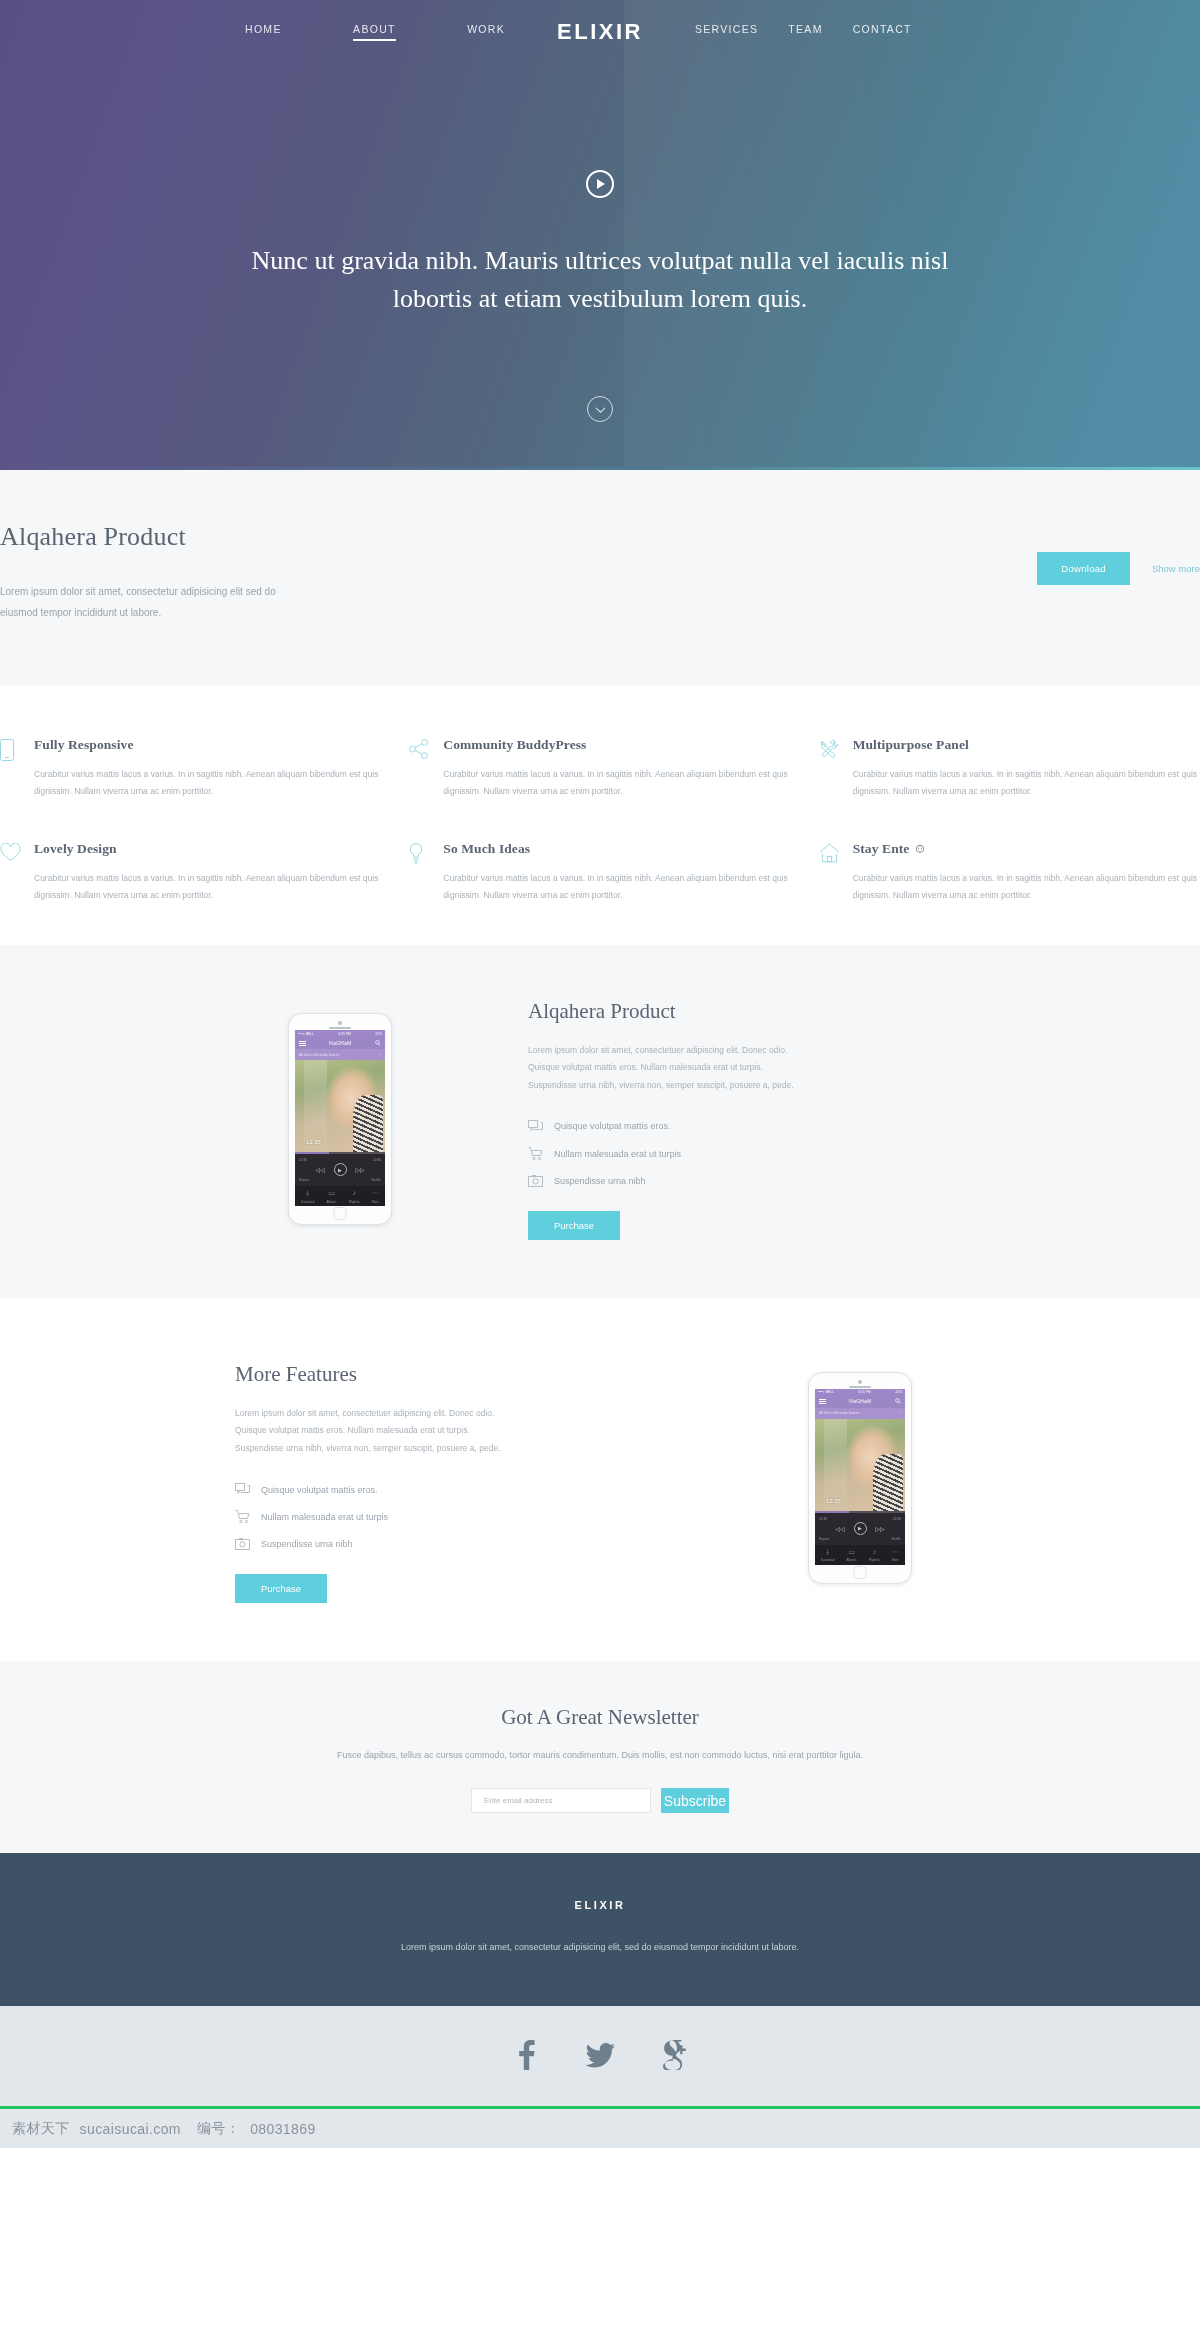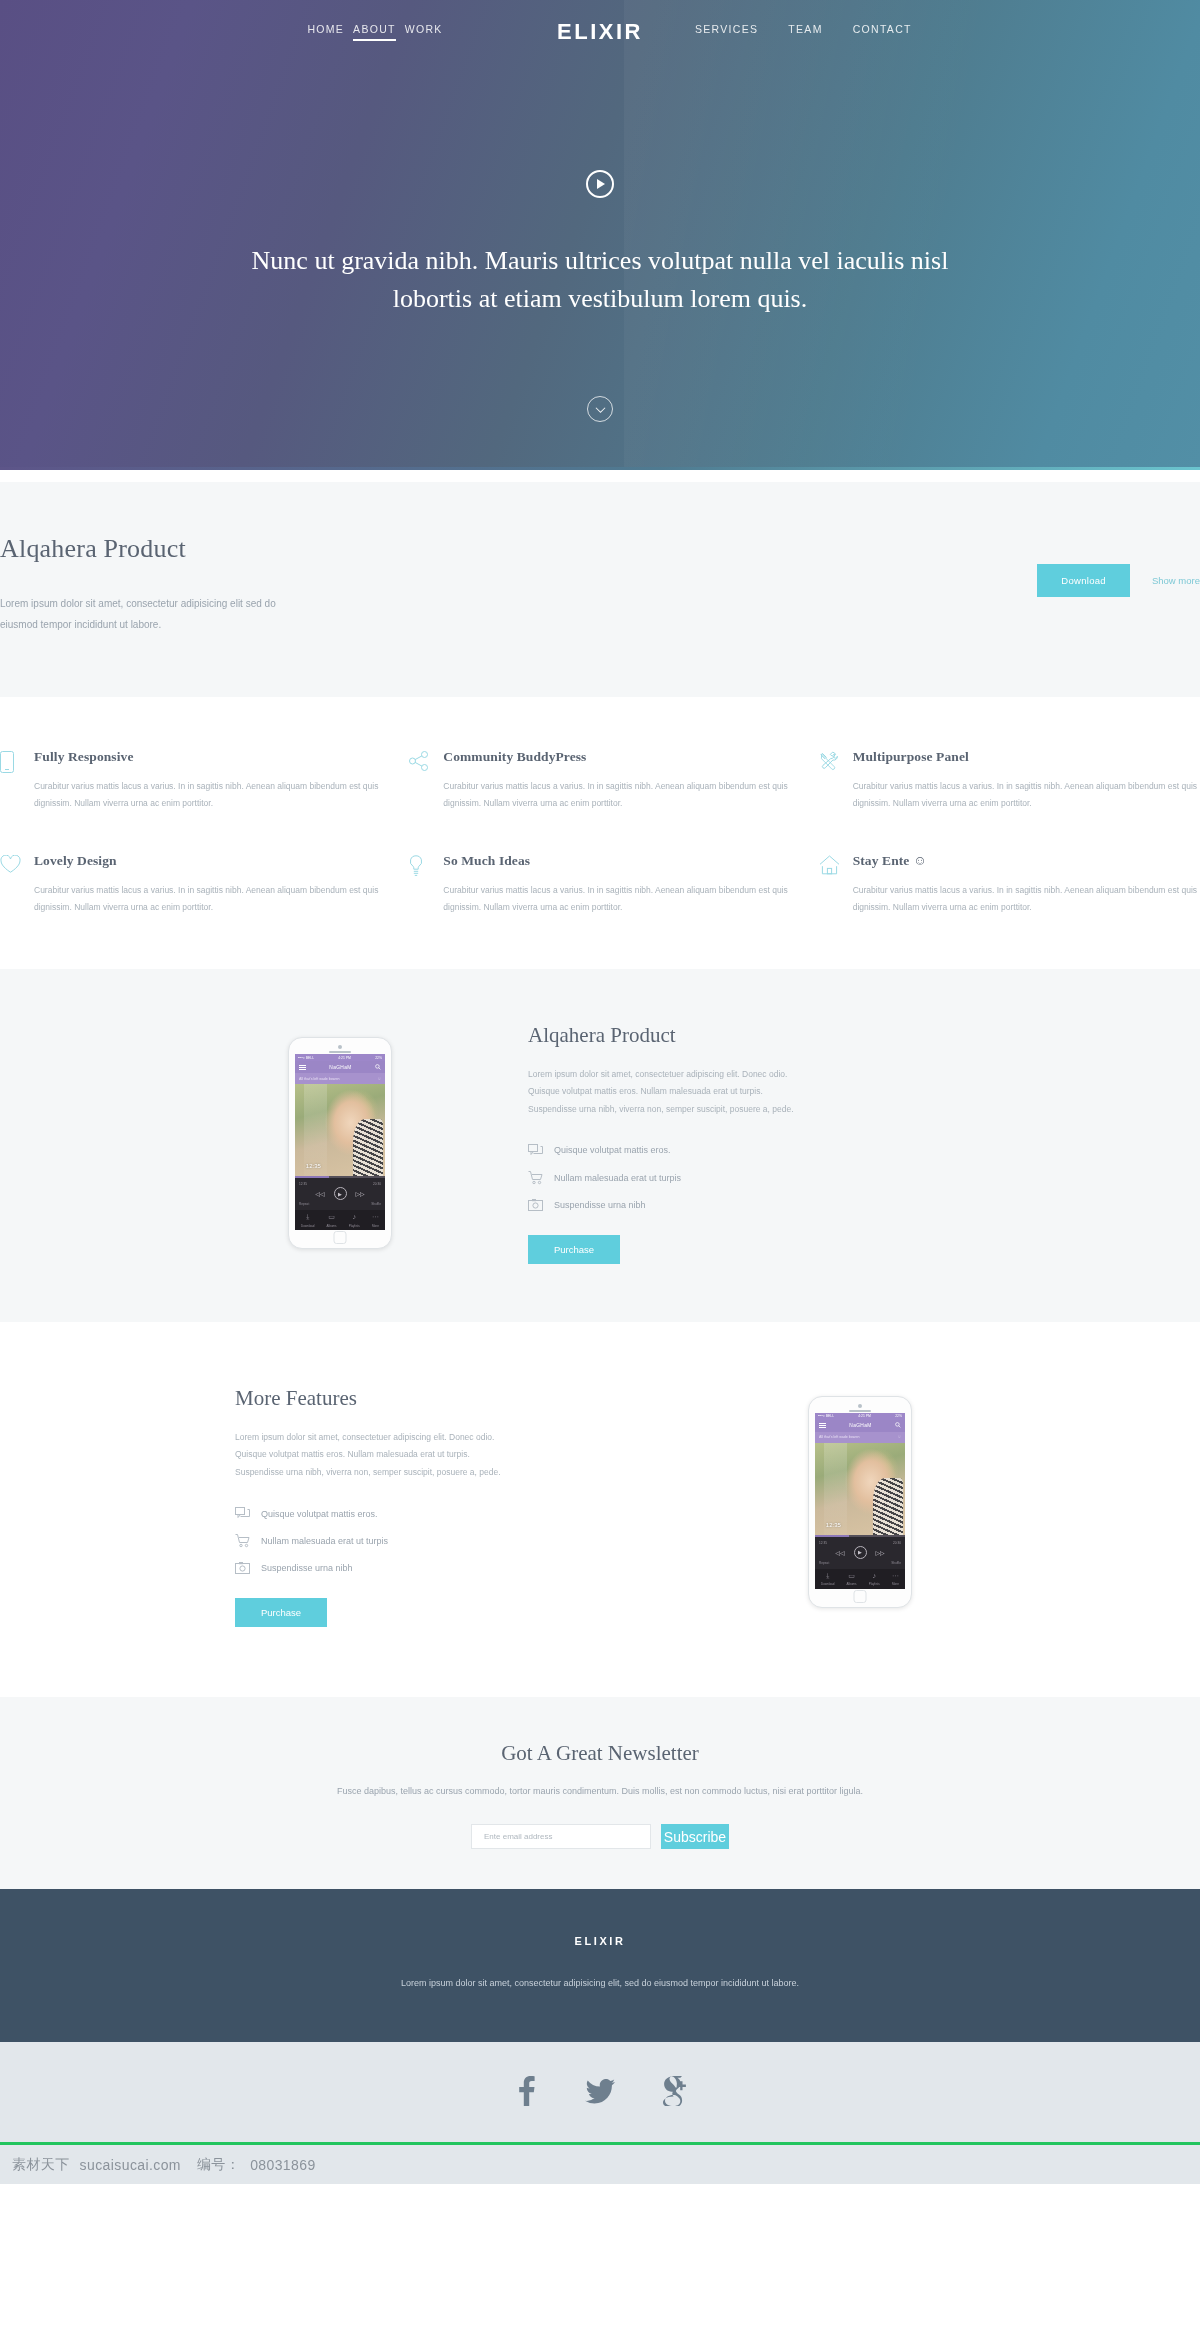--- a/index.html
+++ b/index.html
@@ -28,21 +28,21 @@
     position:absolute; top:0; left:52%; width:46%; height:100%;
     background:linear-gradient(100deg,rgba(255,255,255,.045) 0%,rgba(255,255,255,0) 60%);
     pointer-events:none;
   }
   .nav{
     position:relative;
     display:flex; align-items:center; justify-content:center;
     gap:0; height:56px; padding-top:8px;
   }
   .nav-group{ display:flex; align-items:flex-start; gap:30px; }
-  .nav-left{ justify-content:center; width:260px;gap:9px; }
+  .nav-left{ justify-content:space-between; width:260px;gap:9px; }
   .nav-right{ justify-content:flex-start; width:260px;align-items:flex-end; }
   .nav-link{
     color:rgba(255,255,255,.86);
     font-size:10.5px; letter-spacing:1.3px;
     text-decoration:none; text-transform:uppercase;
     padding-bottom:6px; position:relative; white-space:nowrap;
   }
   .nav-link.active::after{
     content:""; position:absolute; left:0; right:0; bottom:0;
     height:2px; background:#ffffff;
@@ -80,21 +80,21 @@
     display:flex; align-items:center; justify-content:center;
   }
   .chev{
     width:7px; height:7px;
     border-right:1.5px solid rgba(255,255,255,.9);
     border-bottom:1.5px solid rgba(255,255,255,.9);
     transform:rotate(45deg) translate(-1px,-1px);
   }
 
   
-  .sec-grey{ background:#f5f7f8;margin-top:12px; }
+  .sec-grey{ background:#f5f7f8; }
   .sec-white{ background:#ffffff; }
   .wrap{ width:1200px; margin:0 auto; padding:0 235px; }
 
   
   .intro{ padding:52px 0 62px; }
   .intro-row{ display:flex; align-items:flex-start; }
   .intro-left{ flex:1; }
   .intro-title{
     font-size:26px; color:#5a6472; font-weight:normal;
     letter-spacing:.2px; margin-bottom:29px;

